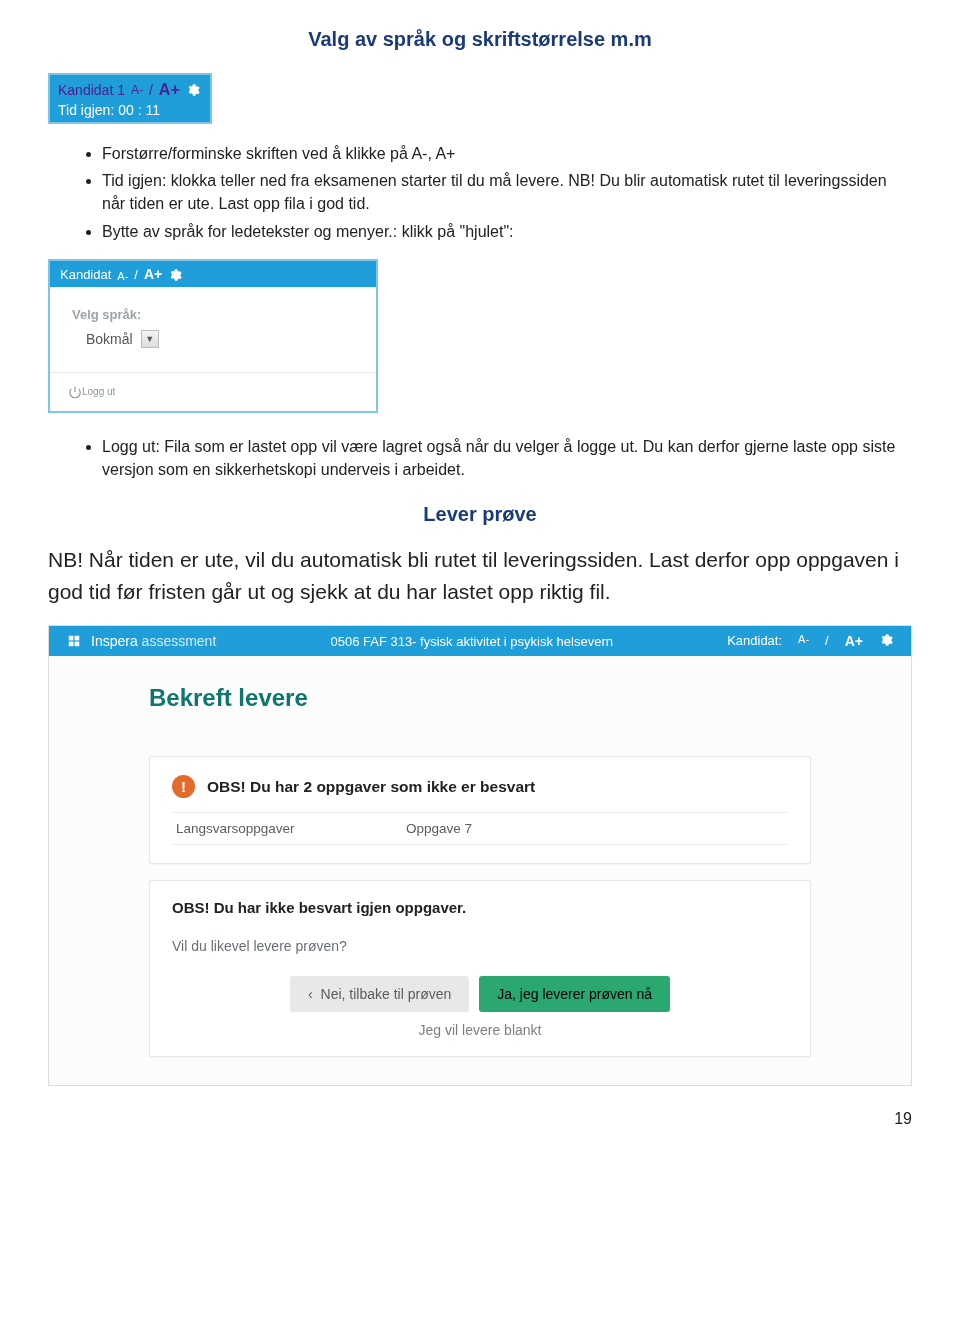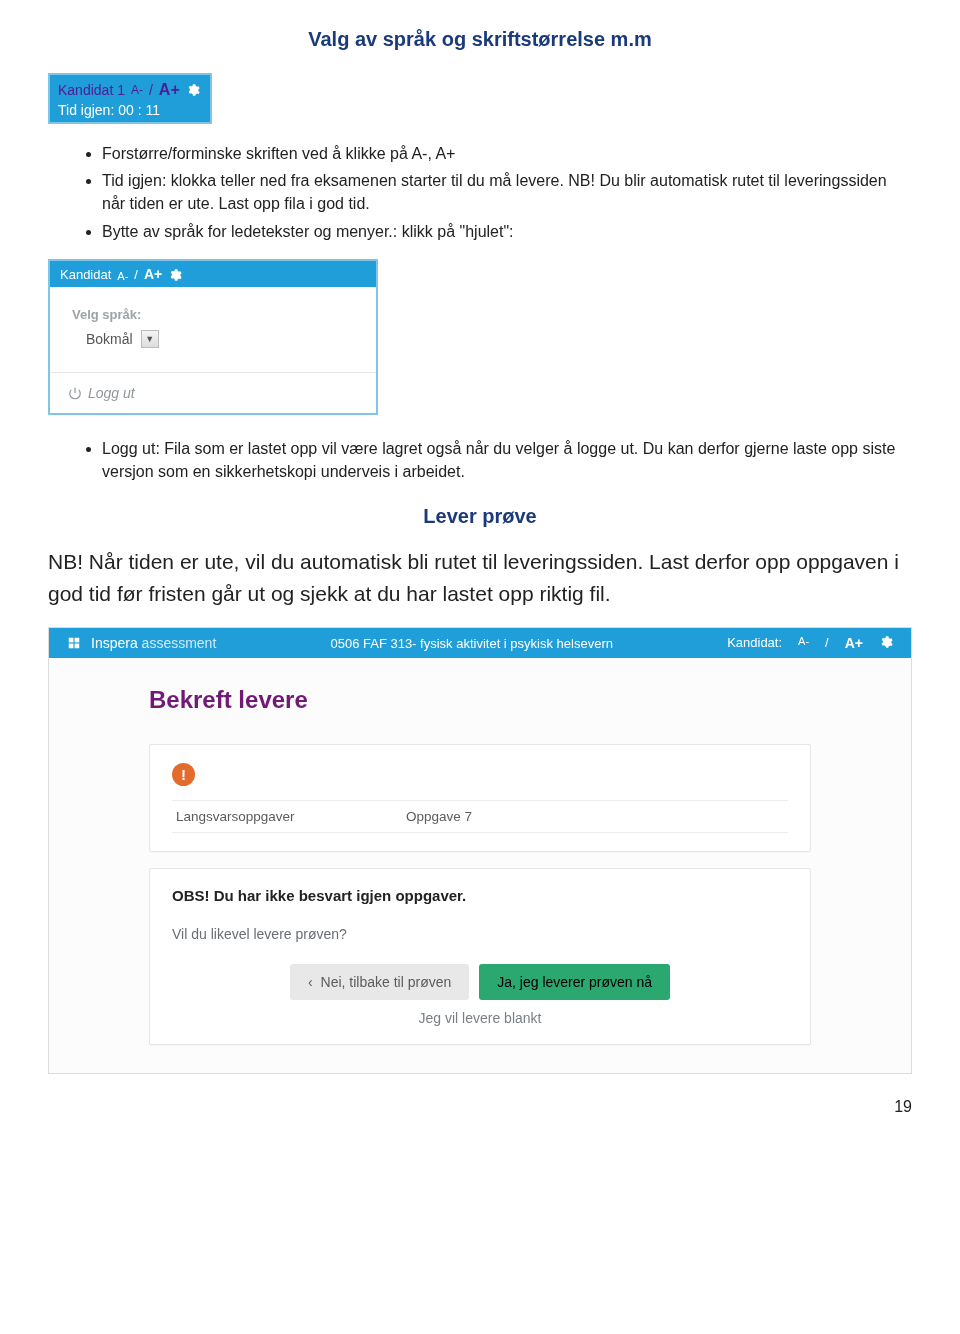--- a/index.html
+++ b/index.html
@@ -94,25 +94,23 @@
     background: linear-gradient(#f5f5f5,#ddd);
     display: inline-flex;
     align-items: center; justify-content: center;
     font-size: 9px;
     color: #555;
   }
   .lang-panel .loggut {
     border-top: 1px solid #e8e8e8;
     padding: 12px 18px;
     color: #8f979d;
-    font-size: 14px;
-    display: flex;
-    align-items: center;
-    gap: 6px;
-    font-style: italic;
+    font-size: 10px;
+    display: flex;
+    align-items: center;
   }
   .power-icon { width: 14px; height: 14px; }
   .para {
     margin: 18px 0 18px 0;
     font-size: 21px;
     line-height: 1.5;
   }
   
   .inspera-shot {
     border: 1px solid #dcdcdc;
@@ -150,23 +148,23 @@
     gap: 16px;
     font-size: 13px;
   }
   .inspera-shot .topbar .a-minus { font-size: 11px; }
   .inspera-shot .topbar .a-plus { font-size: 14px; font-weight: 600; }
   .inspera-body {
     padding: 20px 100px 28px 100px;
   }
   .bekreft-title {
     font-size: 24px;
-    color: #701a75;
+    color: #0f766e;
     font-weight: 700;
-    margin: 8px 0 30px 0;
+    margin: 8px 0 44px 0;
   }
   .panel {
     background: #fff;
     border: 1px solid #e6e6e6;
     box-shadow: 0 1px 1px rgba(0,0,0,0.03);
     border-radius: 2px;
   }
   .panel-inner { padding: 18px 22px; }
   .alert-row {
     display: flex;
@@ -330,20 +328,21 @@
         </svg>
     </div>
   </div>
   <div class="inspera-body">
     <div class="bekreft-title">Bekreft levere</div>
 
     <div class="panel">
       <div class="panel-inner">
         <div class="alert-row">
           <div class="alert-icon">!</div>
+          <div class="alert-text">OBS! Du har 2 oppgaver som ikke er besvart</div>
         </div>
         <div class="task-list">
           <div class="task-row">
             <div class="c1">Langsvarsoppgaver</div>
             <div class="c2">Oppgave 7</div>
           </div>
         </div>
       </div>
     </div>
 

